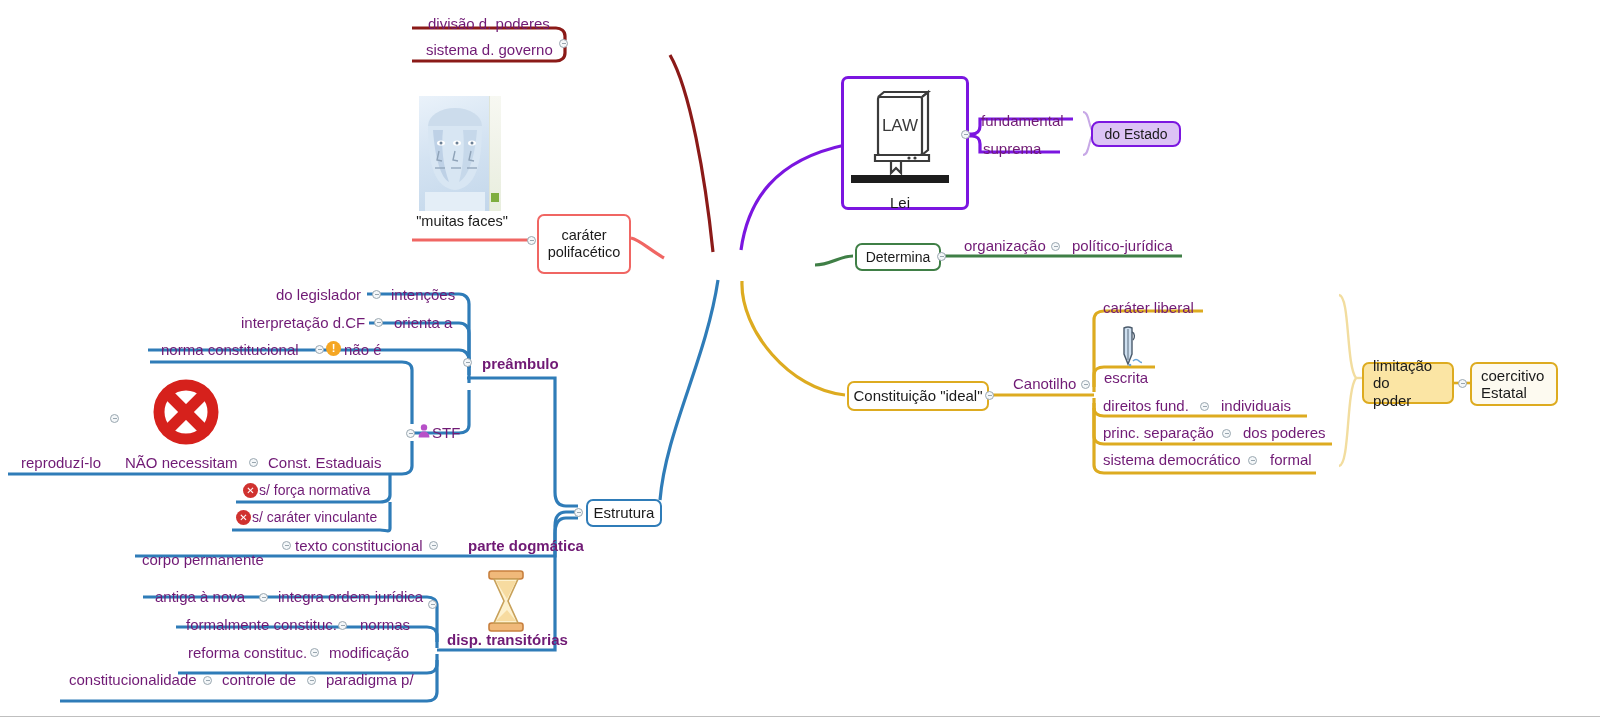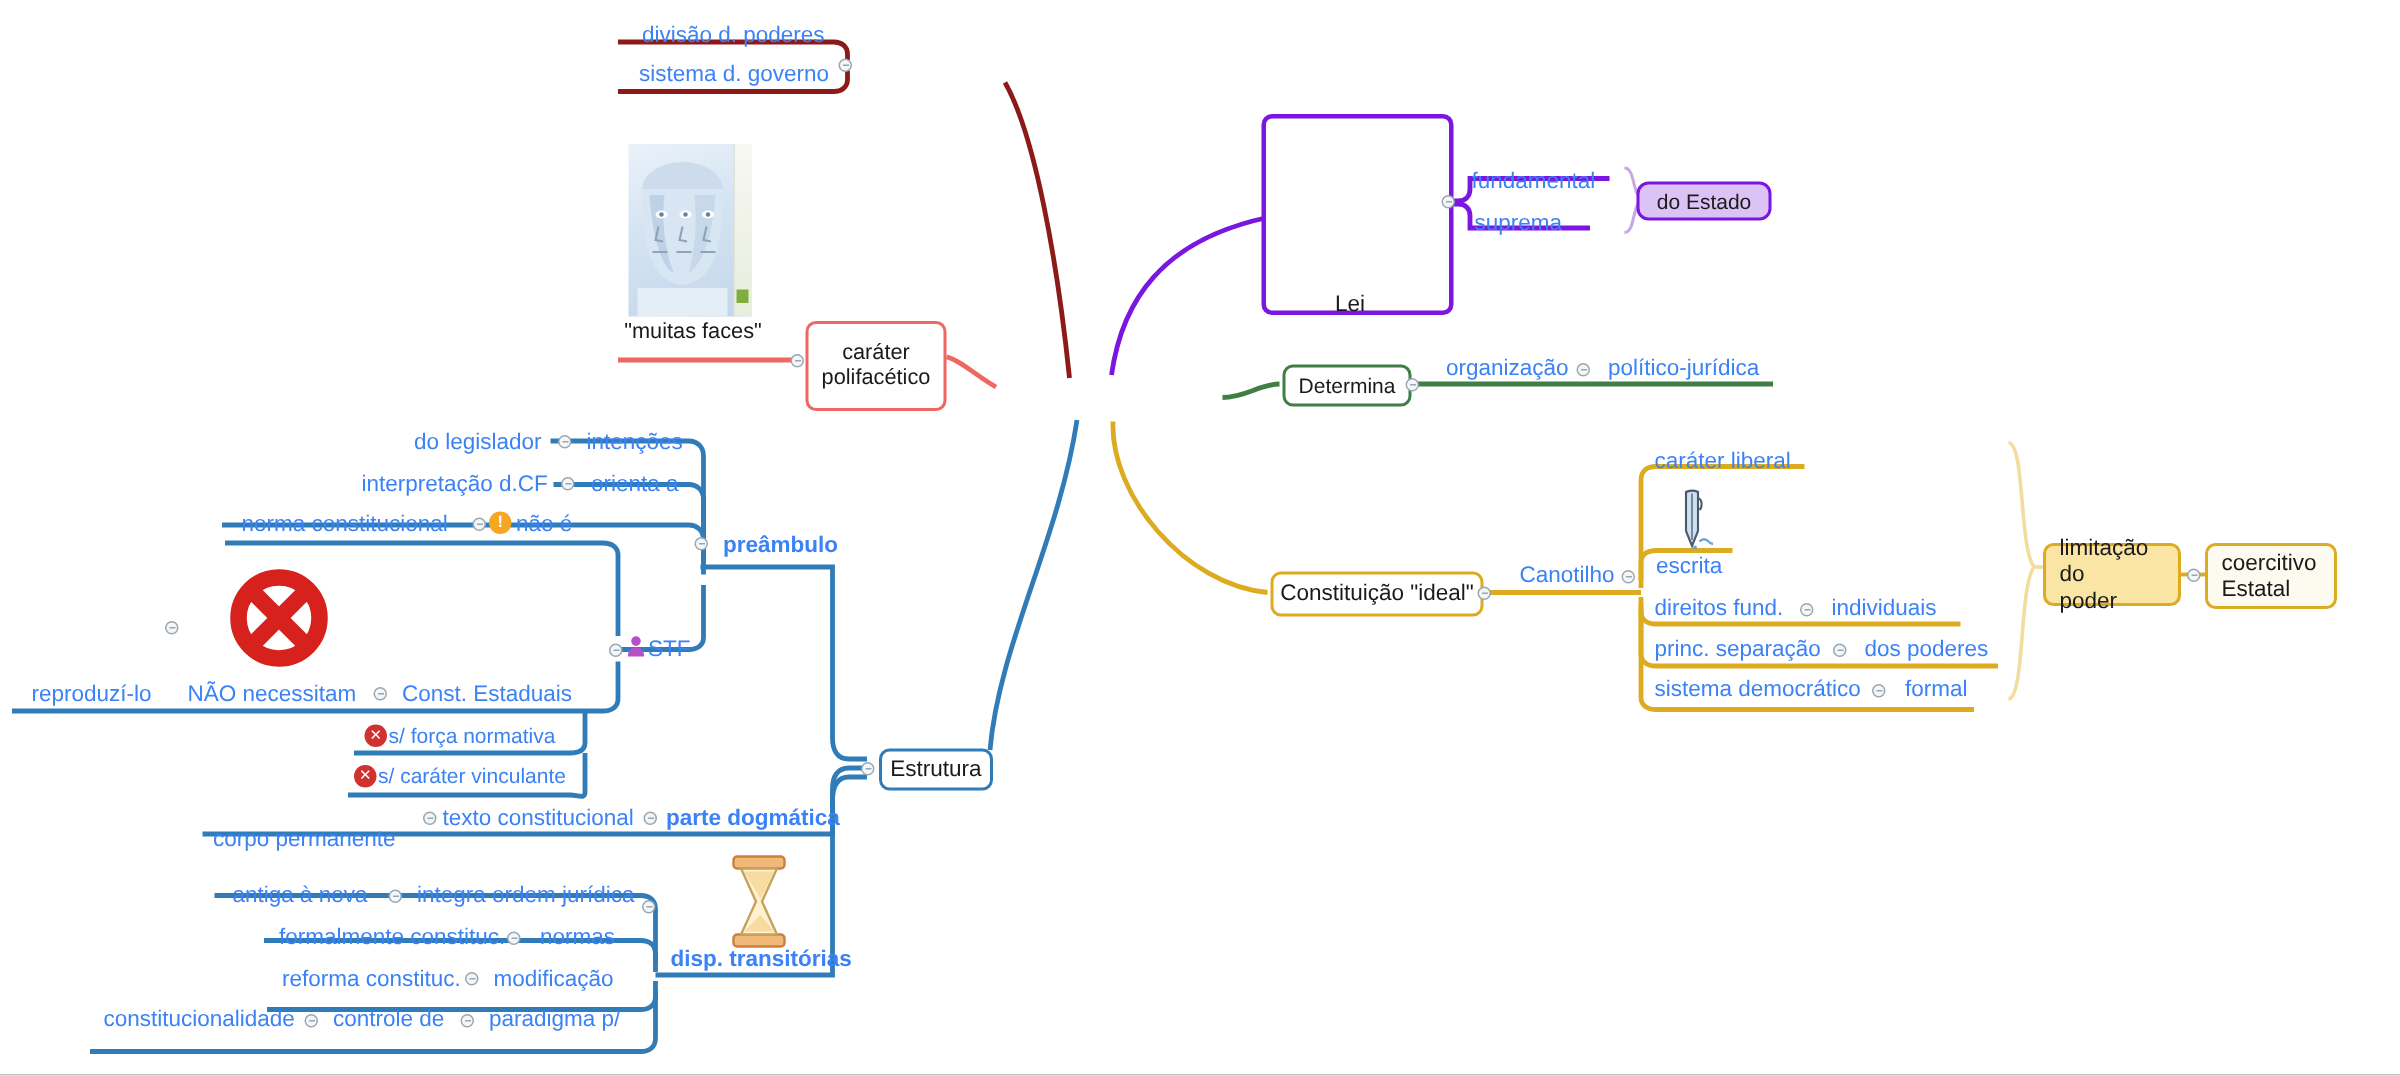--- a/index.html
+++ b/index.html
@@ -30,21 +30,21 @@
   .bx-pill-purple{border:2px solid #7b16e0;background:#dcc3f5;font-size:14px;border-radius:8px;}
   .bx-red   {border:2.5px solid #f06663;font-size:14.5px;}
   .bx-green {border:2.5px solid #3f7f46;font-size:14px;}
   .bx-blue  {border:2.5px solid #2f7cb8;font-size:15px;}
   .bx-yellow{border:2.5px solid #ddab20;font-size:15px;}
   .bx-yellow-fill{border:2.5px solid #ddab20;background:#fbe5a4;font-size:15px;text-align:left;justify-content:flex-start;padding-left:9px;}
   .bx-yellow-fill2{border:2.5px solid #ddab20;background:#fdfaf0;font-size:15px;text-align:left;justify-content:flex-start;padding-left:9px;}
 
   
   .lbl{
-    position:absolute;font-size:15px;white-space:nowrap;color:#3b82f6;
+    position:absolute;font-size:15px;white-space:nowrap;color:#701a75;
     line-height:1;
   }
   .lbl.bold{font-weight:bold;}
   .lbl.small{font-size:14px;}
 
   
   .dot{
     position:absolute;width:9px;height:9px;border-radius:50%;
     border:1px solid #9aa7b0;background:#f4f7f9;box-sizing:border-box;
   }
@@ -153,20 +153,33 @@
 
     <path d="M1454,383 L1470,383" fill="none" stroke="#ddab20" stroke-width="2.6"></path>
   </svg>
 
 
   <div class="dot" style="left:559px;top:39px;"></div>
   <div class="lbl" style="left:428px;top:16px;">divisão d. poderes</div>
   <div class="lbl" style="left:426px;top:42px;">sistema d. governo</div>
 
   <div class="node bx-purple" style="left:841px;top:76px;width:128px;height:134px;"></div>
+  <div class="law-card">
+    <svg viewBox="0 0 98 100" width="98" height="100">
+      <rect x="27" y="14" width="44" height="58" rx="2" fill="none" stroke="#3b3b3b" stroke-width="2.2"></rect>
+      <path d="M27,14 L33,9 L77,9 L71,14" fill="none" stroke="#3b3b3b" stroke-width="2.2"></path>
+      <path d="M71,14 L77,9 L77,67 L71,72" fill="none" stroke="#3b3b3b" stroke-width="2.2"></path>
+      <path d="M24,72 L78,72 L78,78 L24,78 Z" fill="none" stroke="#3b3b3b" stroke-width="2.2"></path>
+      <path d="M40,78 L40,90 L45,85 L50,90 L50,78" fill="none" stroke="#3b3b3b" stroke-width="2.2"></path>
+      <circle cx="58" cy="75" r="1.6" fill="#3b3b3b"></circle>
+        <circle cx="64" cy="75" r="1.6" fill="#3b3b3b"></circle>
+      <text x="49" y="48" font-size="17" font-family="Liberation Sans, sans-serif" fill="#3b3b3b" text-anchor="middle">LAW</text>
+    </svg>
+    <div class="bar"></div>
+  </div>
   <div class="lei-cap">Lei</div>
   <div class="dot" style="left:961px;top:130px;"></div>
   <div class="lbl" style="left:981px;top:113px;">fundamental</div>
   <div class="lbl" style="left:983px;top:141px;">suprema</div>
   <div class="node bx-pill-purple" style="left:1091px;top:121px;width:90px;height:26px;">do Estado</div>
 
   <div class="faces-img">
     <svg viewBox="0 0 72 115" width="72" height="115">
       <ellipse cx="36" cy="30" rx="27" ry="18" fill="#ccdcec"></ellipse>
       <path d="M9,30 C9,70 16,92 36,94 C56,92 63,70 63,30 Z" fill="#d8e6f3"></path>
@@ -241,21 +254,21 @@
 
   <div class="ic ic-x" style="left:243px;top:483px;">✕</div>
   <div class="lbl small" style="left:259px;top:483px;">s/ força normativa</div>
   <div class="ic ic-x" style="left:236px;top:510px;">✕</div>
   <div class="lbl small" style="left:252px;top:510px;text-align:center;">s/ caráter vinculante</div>
 
   <div class="lbl" style="left:142px;top:552px;">corpo permanente</div>
   <div class="dot" style="left:282px;top:541px;"></div>
   <div class="lbl" style="left:295px;top:538px;">texto constitucional</div>
   <div class="dot" style="left:429px;top:541px;"></div>
-  <div class="lbl bold" style="left:444px;top:538px;text-align:right;">parte dogmática</div>
+  <div class="lbl bold" style="left:468px;top:538px;text-align:right;">parte dogmática</div>
 
   <div class="hourglass">
     <svg viewBox="0 0 42 62" width="42" height="62">
       <rect x="4" y="1" width="34" height="8" rx="2.5" fill="#f0b97a" stroke="#c8803f" stroke-width="1.6"></rect>
       <rect x="4" y="53" width="34" height="8" rx="2.5" fill="#f0b97a" stroke="#c8803f" stroke-width="1.6"></rect>
       <path d="M9,9 L33,9 L23,31 L33,53 L9,53 L19,31 Z" fill="#fdf1cf" stroke="#c8a15a" stroke-width="1.6"></path>
       <path d="M11,11 L31,11 L22,29 Z" fill="#f7dba0"></path>
       <path d="M11,51 L31,51 L22,40 Z" fill="#f7dba0"></path>
     </svg>
   </div>

